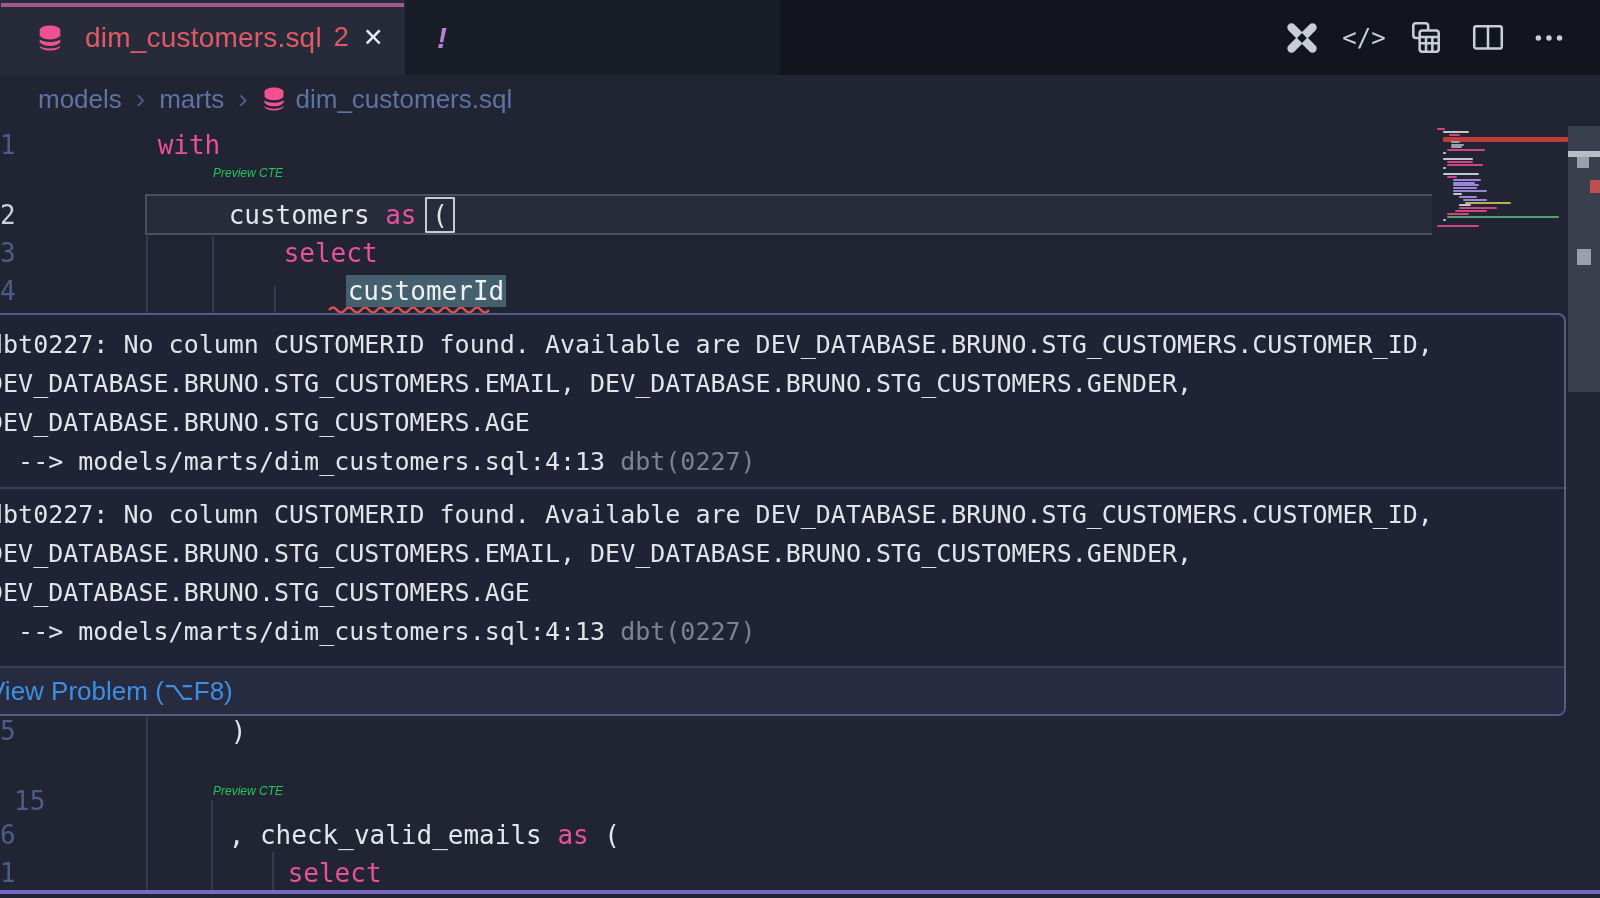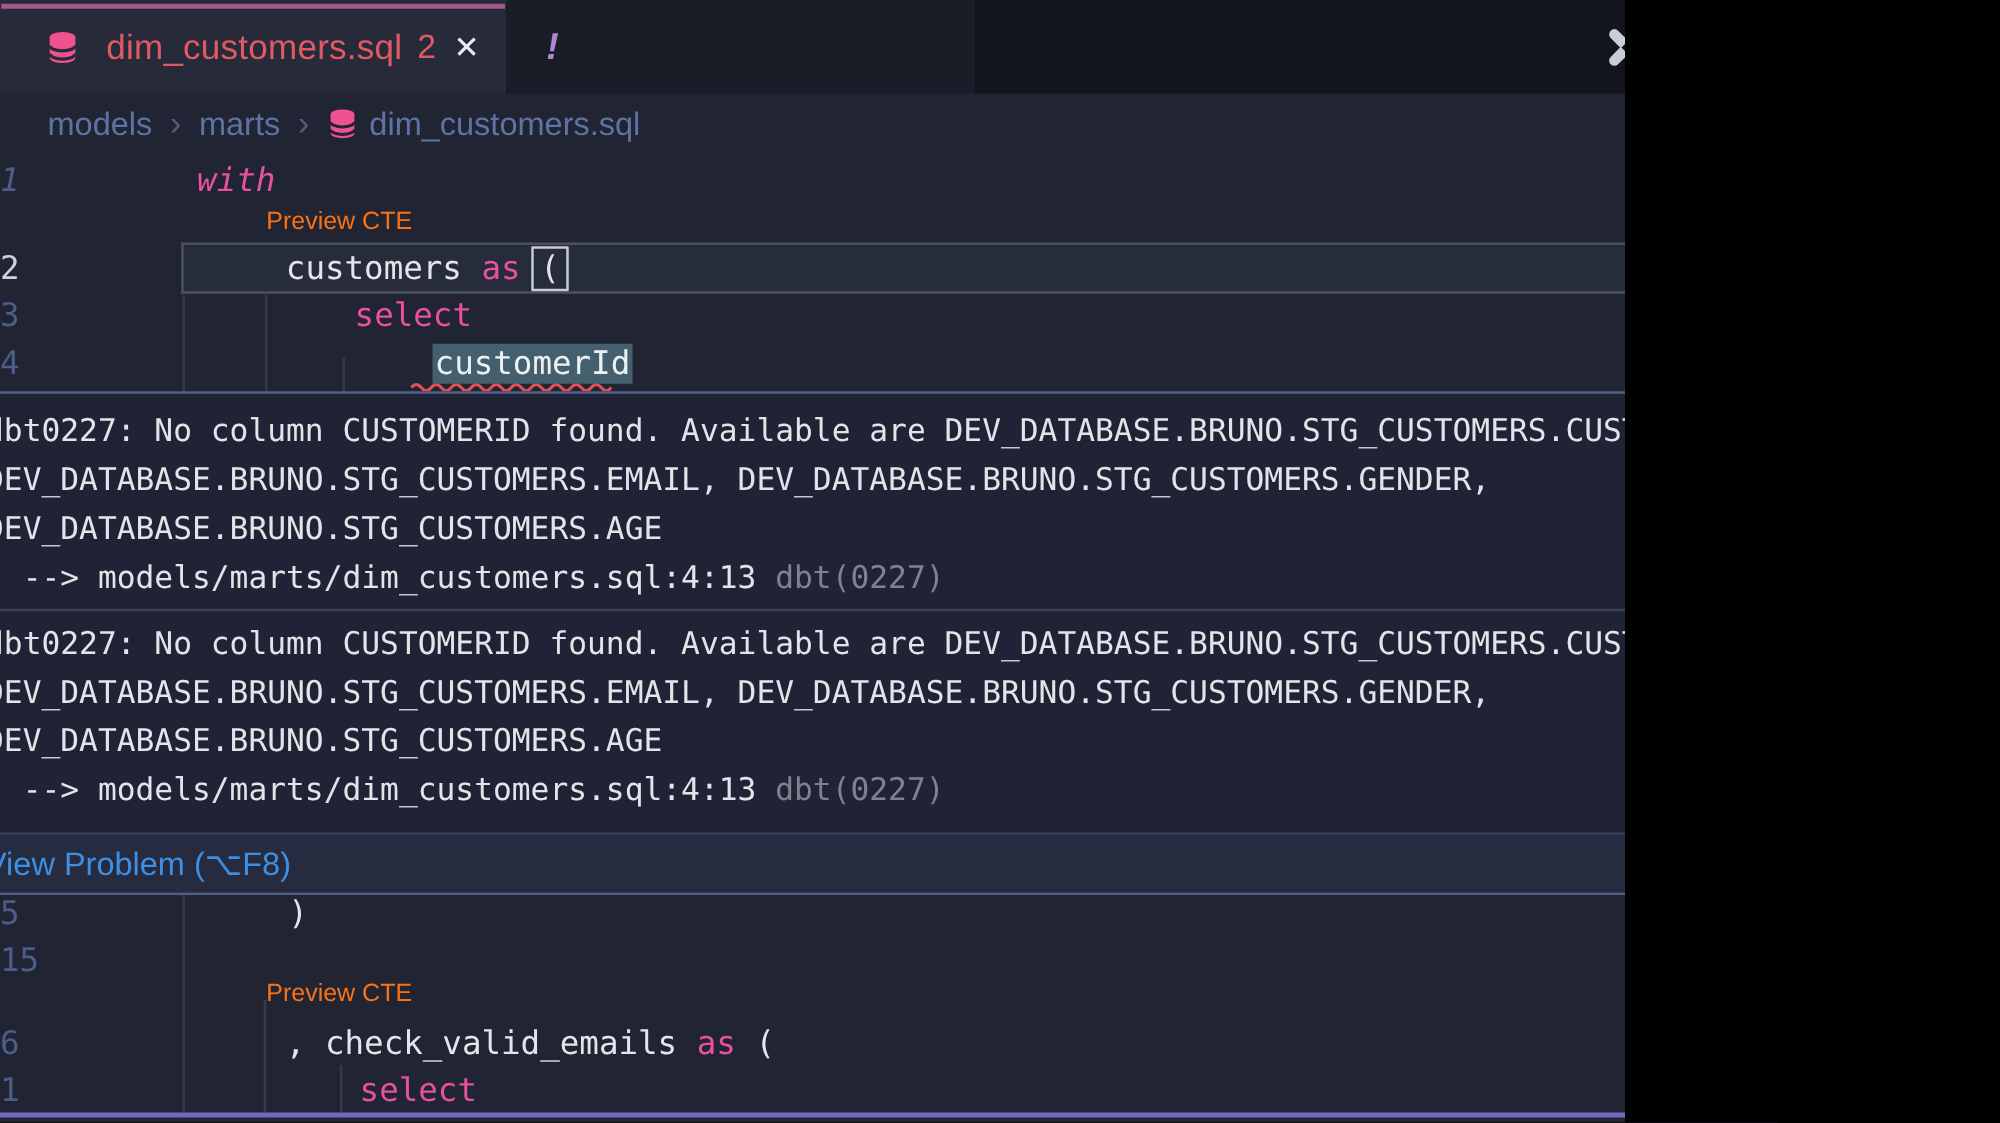--- a/index.html
+++ b/index.html
@@ -1,18 +1,18 @@
 <!DOCTYPE html>
 <html><head>
 <meta charset="utf-8">
 <style>
   * { margin:0; padding:0; box-sizing:border-box; }
   html,body { background:#000; }
   .window {
-    position:relative; width:1300px; height:898px; overflow:hidden;
+    position:relative; width:1600px; height:898px; overflow:hidden;
     background:#212433; font-family:"Liberation Sans", "DejaVu Sans", sans-serif;
   }
   
   .tabbar { position:absolute; left:0; top:0; width:1600px; height:75px; background:#12151e; }
   .tab { position:absolute; top:0; height:75px; display:flex; align-items:center; cursor:pointer; }
   .tab.active { left:0; width:405px; background:#272b39; padding-left:36px; }
   .tab-accent { position:absolute; left:1px; top:3px; width:403px; height:4px; background:#a2588c; }
   .tab.inactive { left:405px; width:375px; background:#191d27; padding-left:32px; }
   .tab-label { font-size:28px; letter-spacing:.2px; }
   .tab-label.red { color:#e15964; margin-left:13px; }
@@ -35,21 +35,21 @@
   .gutter-num { position:absolute; left:0; top:0; width:90px; text-align:right; color:#4c5d86; }
   .gutter-num.cur { color:#ccd1dc; }
   .row-text { position:absolute; top:0; }
   .tok-pl { color:#e3e5e9; }
   .tok-kw { color:#e8519e; }
   .tok-err { color:#eef1f2; background:#44606e; padding:1px 2px; }
   .cursor-box { display:inline-block; border:2px solid #c8ccd2; padding:0 5px; margin:0 -7px; line-height:32px; border-radius:1px; }
   .current-hl { position:absolute; left:145px; top:-2px; width:1287px; height:41px;
     background:#272c3b; border-top:2px solid #4b515b; border-bottom:2px solid #4b515b; border-left:2px solid #4b515b; z-index:0; }
   .row-layer { position:relative; z-index:1; }
-  .lens { position:absolute; font-size:20px; color:#f97316; cursor:pointer; }
+  .lens { position:absolute; font-size:12px; color:#22c55e; cursor:pointer;font-style:italic; }
   .guide { position:absolute; width:2px; background:#343b4f; }
   .squig { position:absolute; }
   
   .minimap-bar { position:absolute; height:2px; border-radius:1px; }
   .mm-pink{background:#cf4584;} .mm-plain{background:#c2c6ce;} .mm-gray{background:#9aa0ab;}
   .mm-purple{background:#9b86d8;} .mm-yellow{background:#b9b051;} .mm-green{background:#56a06c;}
   .mm-red{background:#c23b3b;}
   .overview-strip { position:absolute; left:1568px; top:126px; width:32px; height:266px; background:#3a3f4e; }
   .ov-dec { position:absolute; }
   .ov-lgray{background:#b9bdc4;} .ov-mgray{background:#9aa0a9;} .ov-red{background:#c05050;}
@@ -135,29 +135,29 @@
         <ellipse cx="11" cy="4.5" rx="9.5" ry="4" fill="#f1518e"></ellipse>
         <path d="M1.5 4.5 v15 a9.5 4 0 0 0 19 0 v-15 Z" fill="#f1518e"></path>
         <path d="M1.5 10.5 a9.5 4 0 0 0 19 0" stroke="#212433" stroke-width="2.4" fill="none"></path>
         <path d="M1.5 16.5 a9.5 4 0 0 0 19 0" stroke="#212433" stroke-width="2.4" fill="none"></path>
       </svg>
     </span>
     <span class="crumb">dim_customers.sql</span>
   </div>
 
   <div id="code-layer">
-      <div class="code-row" style="top: 126px; font-style: italic;"><span class="gutter-num row-layer">1</span><span class="row-text row-layer" style="left: 142px;"><span class="tok-kw">with</span></span></div>
+      <div class="code-row" style="top: 126px;"><span class="gutter-num row-layer">1</span><span class="row-text row-layer" style="left: 142px;"><span class="tok-kw">with</span></span></div>
       <div class="lens" style="left: 213px; top: 166px;">Preview CTE</div>
       <div class="code-row" style="top: 196px;"><div class="current-hl"></div><span class="gutter-num row-layer cur">2</span><span class="row-text row-layer" style="left: 213px;"><span class="tok-pl">customers </span><span class="tok-kw">as</span><span class="tok-pl"> </span><span class="cursor-box tok-pl">(</span></span></div>
       <div class="code-row" style="top: 234px;"><span class="gutter-num row-layer">3</span><span class="row-text row-layer" style="left: 268px;"><span class="tok-kw">select</span></span></div>
       <div class="code-row" style="top: 272px;"><span class="gutter-num row-layer">4</span><span class="row-text row-layer" style="left: 330px;"><span class="tok-err">customerId</span></span><svg width="162" height="8" class="squig" style="left: 328px; top: 33px;">
           <path d="M1 5 Q5 0 9 5 T17 5 T25 5 T33 5 T41 5 T49 5 T57 5 T65 5 T73 5 T81 5 T89 5 T97 5 T105 5 T113 5 T121 5 T129 5 T137 5 T145 5 T153 5 T161 5" stroke="#e3504d" stroke-width="2.4" fill="none"></path>
         </svg></div>
       <div class="code-row" style="top: 712px;"><span class="gutter-num row-layer">5</span><span class="row-text row-layer" style="left: 215px;"><span class="tok-pl">)</span></span></div>
-      <div class="code-row" style="top: 750px;"><span class="gutter-num row-layer">15</span><span class="row-text row-layer" style="left: 215px;"></span></div>
+      <div class="code-row" style="top: 782px; padding-left: 14px;"><span class="gutter-num row-layer">15</span><span class="row-text row-layer" style="left: 215px;"></span></div>
       <div class="lens" style="left: 213px; top: 784px;">Preview CTE</div>
       <div class="code-row" style="top: 816px;"><span class="gutter-num row-layer">6</span><span class="row-text row-layer" style="left: 213px;"><span class="tok-pl">, check_valid_emails </span><span class="tok-kw">as</span><span class="tok-pl"> (</span></span></div>
       <div class="code-row" style="top: 854px;"><span class="gutter-num row-layer">1</span><span class="row-text row-layer" style="left: 272px;"><span class="tok-kw">select</span></span></div>
     </div>
 
   <div class="guide" style="left:146px; top:236px; height:77px;"></div>
   <div class="guide" style="left:212px; top:236px; height:77px;"></div>
   <div class="guide" style="left:274px; top:286px; height:27px;"></div>
   <div class="guide" style="left:146px; top:716px; height:174px;"></div>
   <div class="guide" style="left:211px; top:800px; height:90px;"></div>

